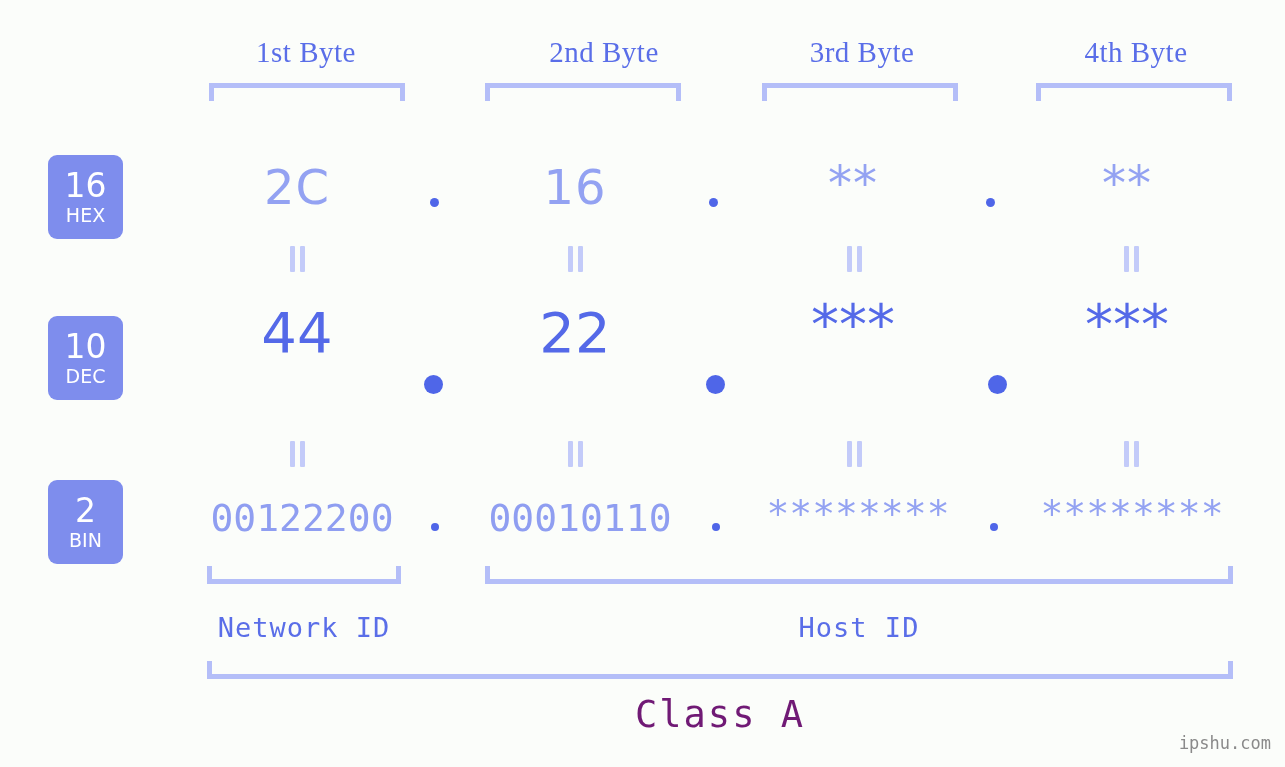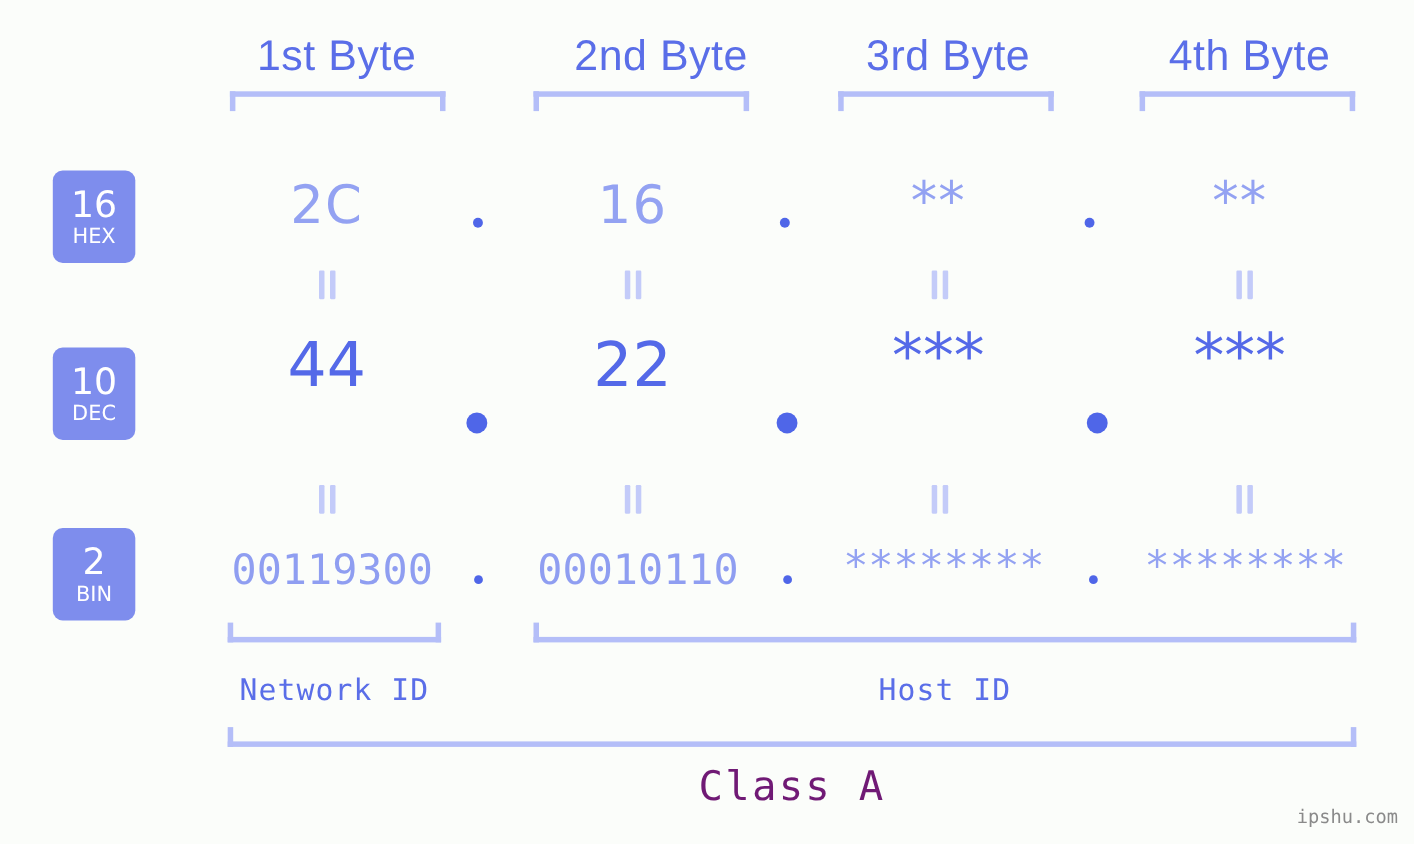--- a/index.html
+++ b/index.html
@@ -21,22 +21,22 @@
     height: 767px;
   }
 
   
   .byte-header {
     position: absolute;
     top: 30px;
     height: 44px;
     line-height: 44px;
     text-align: center;
-    font-family: Liberation Sans, sans-serif;
-    font-size: 39px;
+    font-family: Liberation Serif, serif;
+    font-size: 29px;
     color: #5a6ee8;
     letter-spacing: 0.5px;
     white-space: nowrap;
   }
 
   
   .bracket-top {
     position: absolute;
     height: 18px;
     border-top: 5px solid #b4bef8;
@@ -166,21 +166,21 @@
     letter-spacing: 0px;
     white-space: nowrap;
   }
 </style>
 </head>
 <body>
 
 <div id="diagram">
 
   <div class="byte-header" style="left:186px; width:240px;">1st Byte</div>
-  <div class="byte-header" style="left:440px; width:240px;text-align:right;">2nd Byte</div>
+  <div class="byte-header" style="left:484px; width:240px;">2nd Byte</div>
   <div class="byte-header" style="left:742px; width:240px;">3rd Byte</div>
   <div class="byte-header" style="left:1016px; width:240px;">4th Byte</div>
 
   <div class="bracket-top" style="left:209px; top:83px; width:196px;"></div>
   <div class="bracket-top" style="left:485px; top:83px; width:196px;"></div>
   <div class="bracket-top" style="left:762px; top:83px; width:196px;"></div>
   <div class="bracket-top" style="left:1036px; top:83px; width:196px;"></div>
 
   <div class="base-badge" style="top:155px;">
     <span class="bnum">16</span>
@@ -246,21 +246,21 @@
   <div class="eq" style="left:1122px; top:441px;">
     <span class="a"></span>
       <span class="b"></span>
     </div>
 
   <div class="base-badge" style="top:480px;">
     <span class="bnum">2</span>
     <span class="blabel">BIN</span>
   </div>
 
-  <div class="val bin" style="left:186px; top:496px; width:232px;">00119300</div>
+  <div class="val bin" style="left:186px; top:496px; width:232px;">00122200</div>
   <div class="dot bindot" style="left:431px; top:523px;"></div>
 
   <div class="val bin" style="left:464px; top:496px; width:232px;">00010110</div>
   <div class="dot bindot" style="left:712px; top:523px;"></div>
 
   <div class="val bin masked" style="left:742px; top:492px; width:232px;">********</div>
   <div class="dot bindot" style="left:990px; top:523px;"></div>
 
   <div class="val bin masked" style="left:1016px; top:492px; width:232px;">********</div>
 

